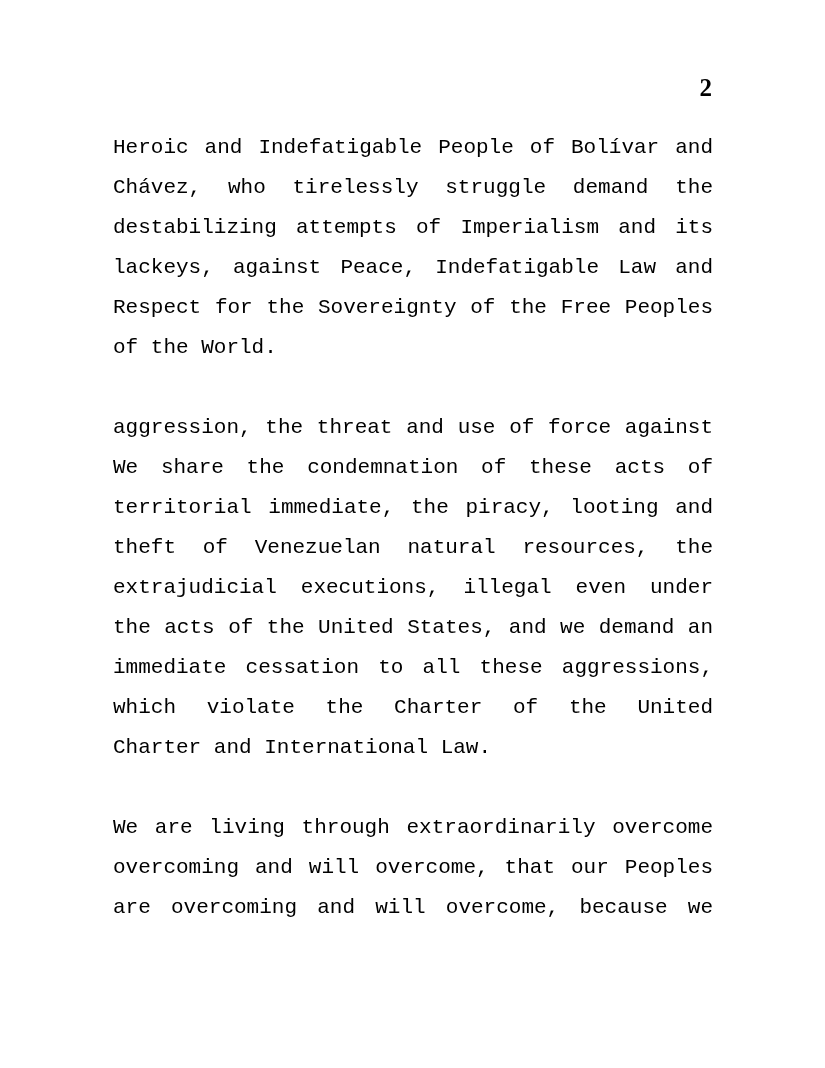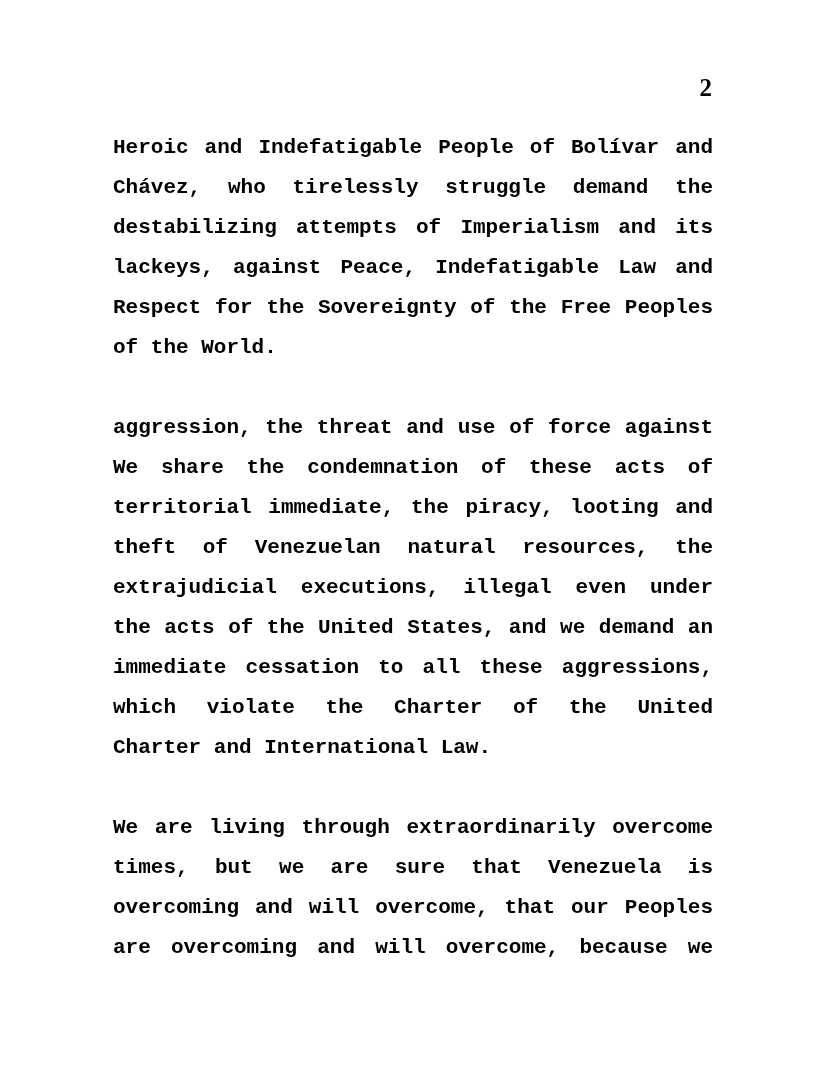--- a/index.html
+++ b/index.html
@@ -24,21 +24,21 @@
     font-weight: bold;
     color: #000000;
   }
   .body-text {
     position: absolute;
     top: 128px;
     left: 113px;
     width: 600px;
     font-family: "Liberation Mono", "DejaVu Sans Mono", monospace;
     font-size: 21px;
-    font-weight: bold;
+    font-weight: normal;
     line-height: 40px;
     color: #000000;
   }
   .paragraph {
     margin: 0 0 40px 0;
   }
   .line {
     text-align: justify;
     text-align-last: justify;
     white-space: normal;
@@ -67,18 +67,17 @@
         <div class="line">territorial immediate, the piracy, looting and</div>
         <div class="line">theft of Venezuelan natural resources, the</div>
         <div class="line">extrajudicial executions, illegal even under</div>
         <div class="line">the acts of the United States, and we demand an</div>
         <div class="line">immediate cessation to all these aggressions,</div>
         <div class="line">which violate the Charter of the United</div>
         <div class="line last-left">Charter and International Law.</div>
       </div>
       <div class="paragraph">
         <div class="line">We are living through extraordinarily overcome</div>
-        <div class="line">times, but we are sure that Venezuela is</div>
         <div class="line">overcoming and will overcome, that our Peoples</div>
         <div class="line">are overcoming and will overcome, because we</div>
       </div>
     </div>
 </div>
 
 </body></html>

